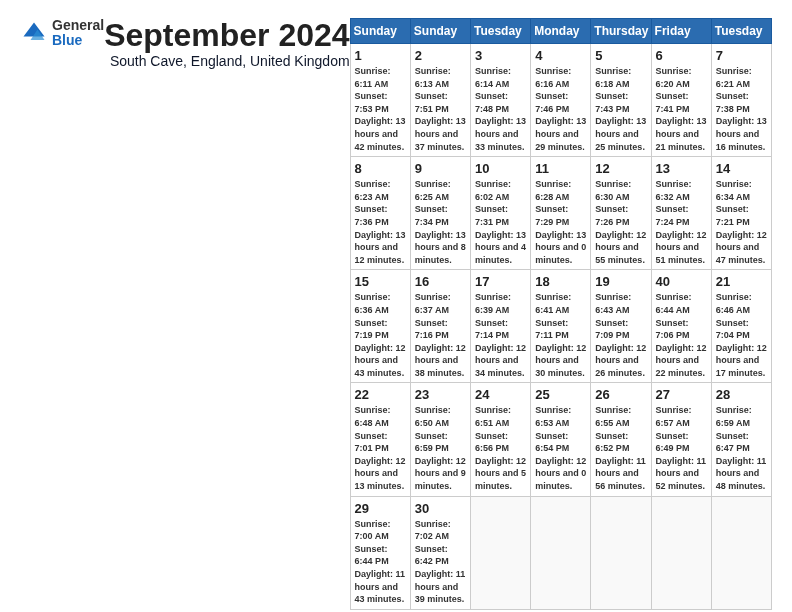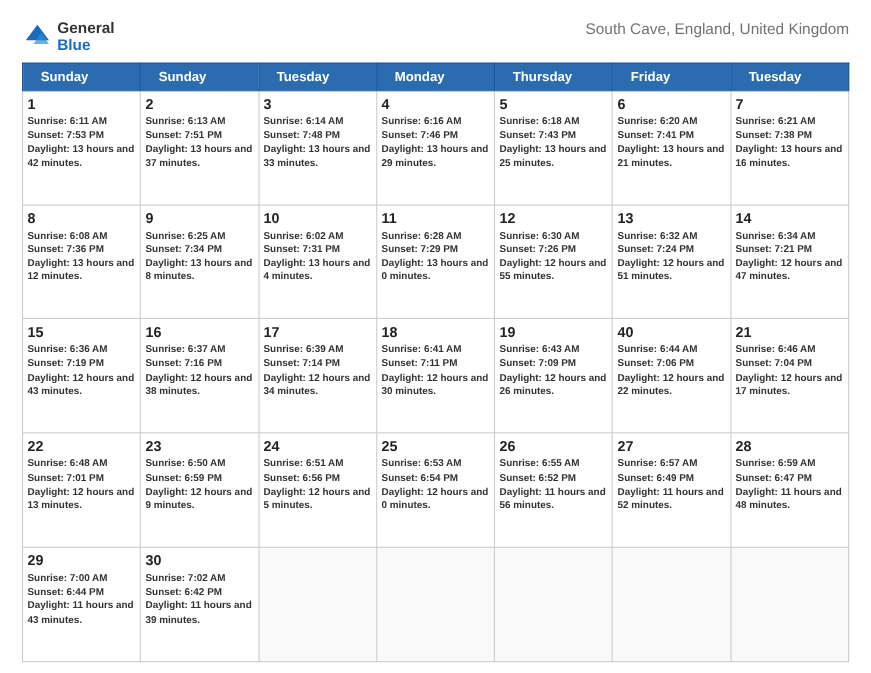--- a/index.html
+++ b/index.html
@@ -8,21 +8,20 @@
       height: 612px;
       font-family: Arial, sans-serif;
       background: #fff;
       overflow: hidden;
     }
     .page {
       width: 792px;
       height: 612px;
       padding: 18px 20px 10px 20px;
       display: flex;
-      flex-direction: column;
     }
     .header {
       display: flex;
       align-items: flex-start;
       justify-content: space-between;
       margin-bottom: 8px;
     }
     .logo {
       display: flex;
       align-items: center;
@@ -51,36 +50,36 @@
       text-align: right;
     }
     .month-title {
       font-size: 32px;
       font-weight: bold;
       color: #222;
       line-height: 1.1;
     }
     .subtitle {
       font-size: 14px;
-      color: #737373;
+      color: #0f172a;
     }
     .calendar {
       flex: 1;
       border: 1px solid #ccc;
       border-collapse: collapse;
       width: 100%;
       table-layout: fixed;
     }
     .calendar th {
       background-color: #2b6cb0;
       color: white;
       font-size: 12px;
       font-weight: bold;
       text-align: left;
-      padding: 5px 16px;
+      padding: 5px 3px;
       border: 1px solid #1a5a9e;
     }
     .calendar td {
       vertical-align: top;
       font-size: 9.5px;
       color: #333;
       padding: 4px 4px 3px 4px;
       border: 1px solid #ccc;
       height: 80px;
       width: calc(100% / 7);
@@ -114,20 +113,21 @@
       <svg class="logo-icon" viewBox="0 0 32 32">
         <polygon points="16,4 28,20 4,20" fill="#1a6abf"></polygon>
         <polygon points="20,12 28,24 12,24" fill="#2b8fd4" opacity="0.7"></polygon>
       </svg>
       <div class="logo-text">
         <span class="logo-general">General</span>
         <span class="logo-blue">Blue</span>
       </div>
     </div>
     <div class="title-block">
+      <div class="month-title">September 2024</div>
       <div class="subtitle">South Cave, England, United Kingdom</div>
     </div>
   </div>
 
   <table class="calendar">
     <thead>
       <tr>
         <th>Sunday</th>
         <th>Sunday</th>
         <th>Tuesday</th>
@@ -185,21 +185,21 @@
             <span class="day-num">7</span>
             <div class="day-info">Sunrise: 6:21 AM
 Sunset: 7:38 PM
 Daylight: 13 hours
 and 16 minutes.</div>
           </td>
         </tr>
         <tr class="week-row">
           <td>
             <span class="day-num">8</span>
-            <div class="day-info">Sunrise: 6:08 AM
+            <div class="day-info">Sunrise: 6:23 AM
 Sunset: 7:36 PM
 Daylight: 13 hours
 and 12 minutes.</div>
           </td>
           <td>
             <span class="day-num">9</span>
             <div class="day-info">Sunrise: 6:25 AM
 Sunset: 7:34 PM
 Daylight: 13 hours
 and 8 minutes.</div>

